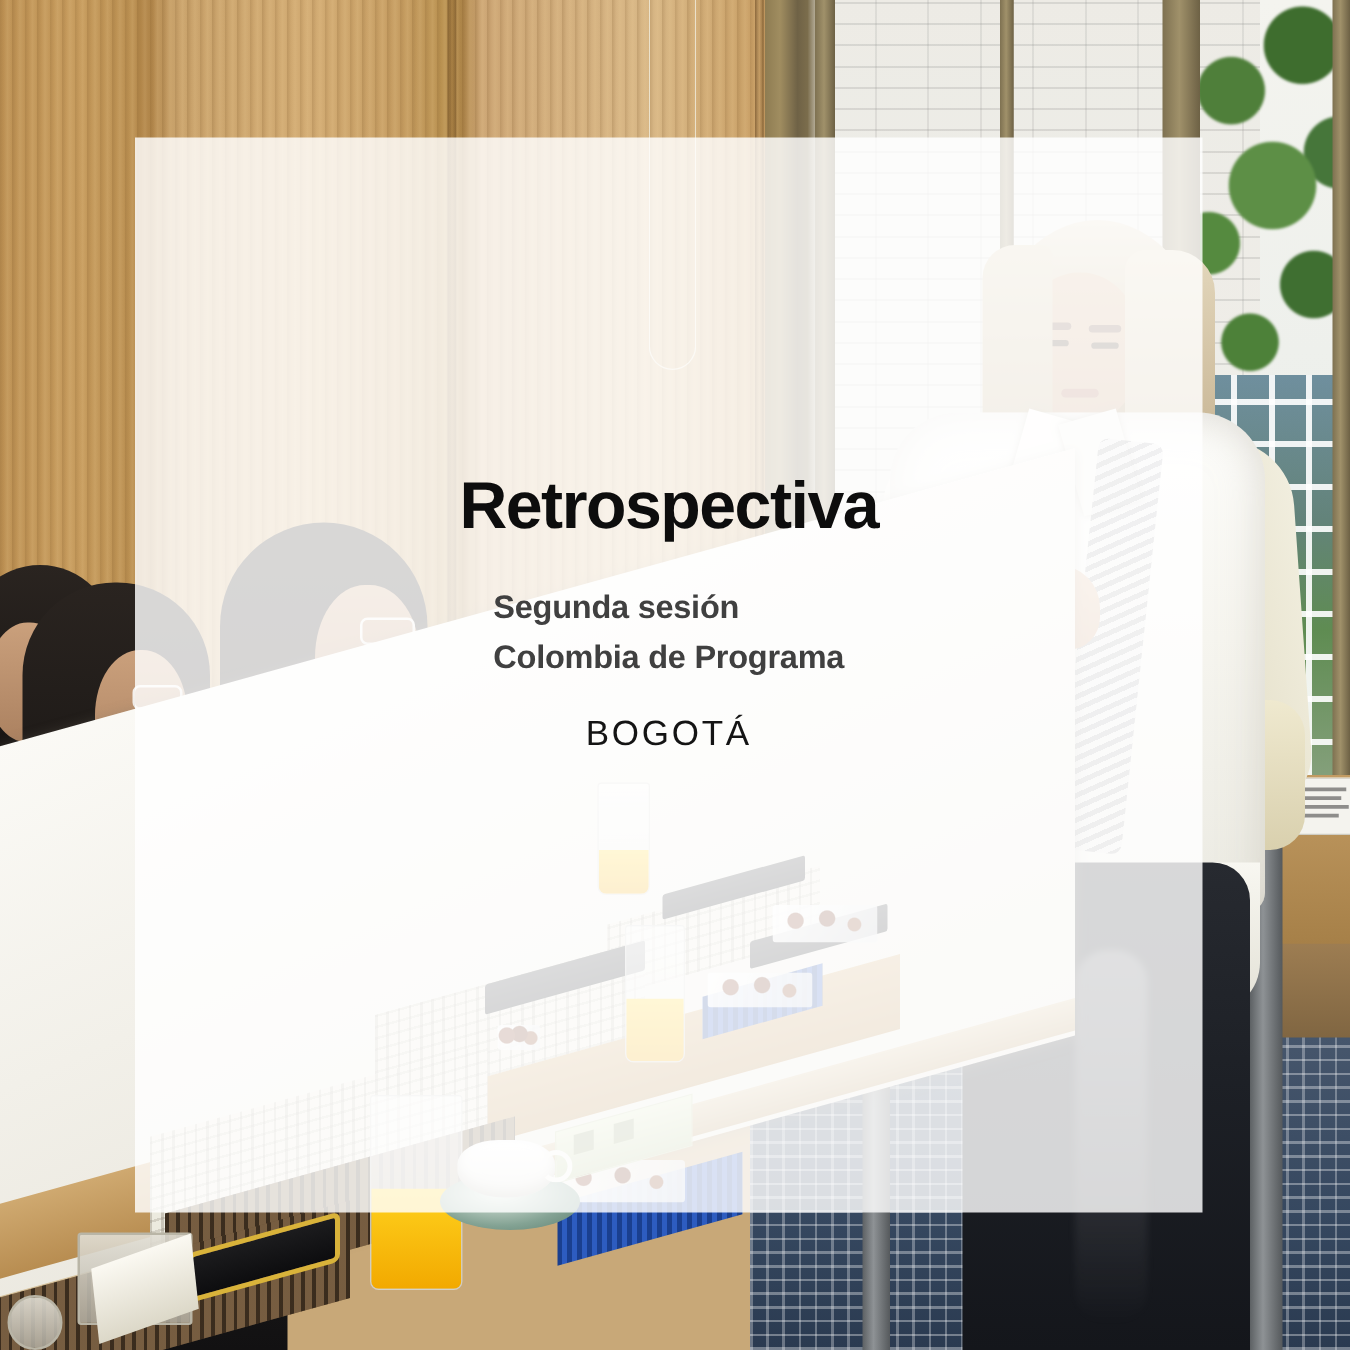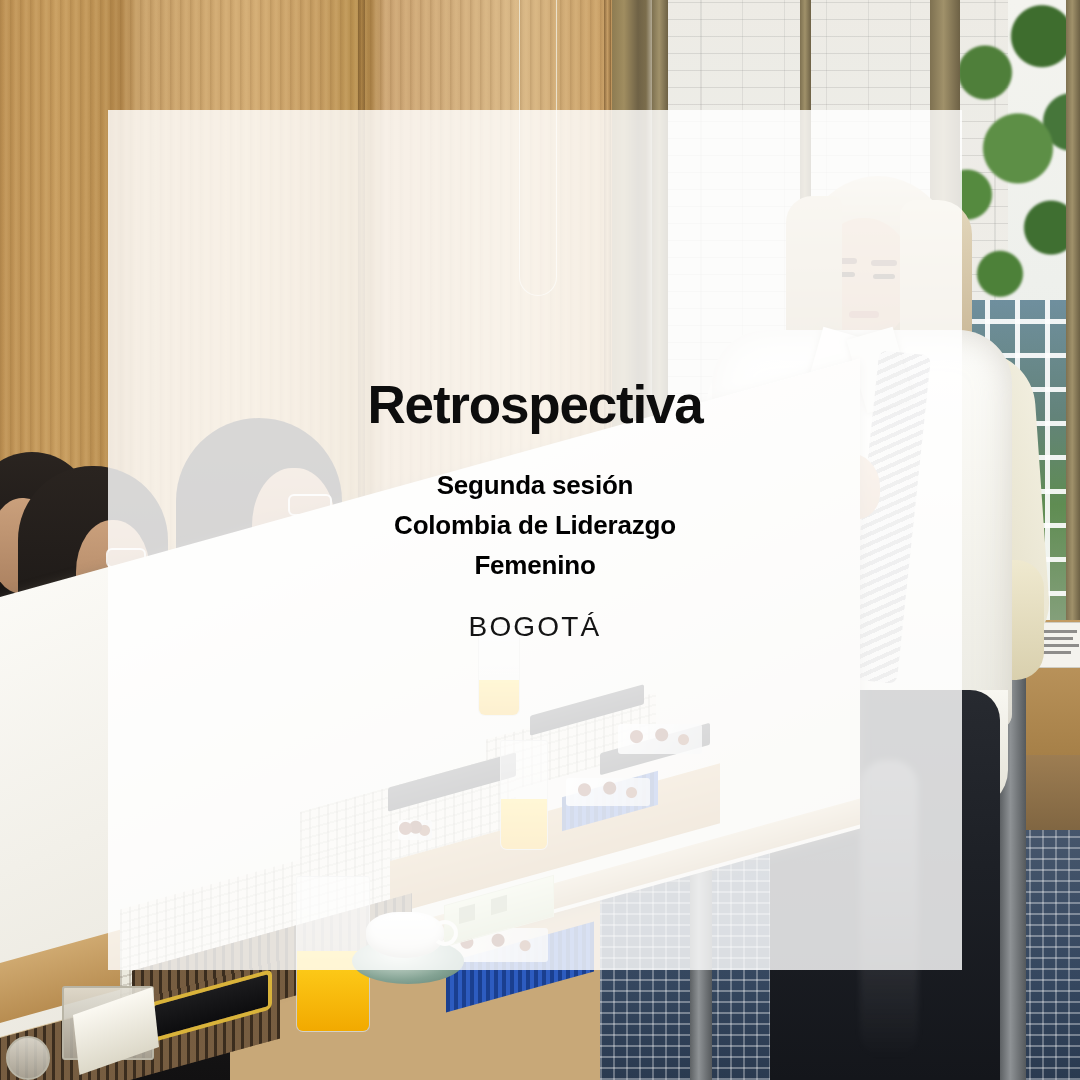--- a/index.html
+++ b/index.html
@@ -296,33 +296,33 @@
   
   #overlay{
     left:108px;top:110px;width:854px;height:860px;
     background:rgba(255,255,255,.82);
   }
 
   
   #textblock{
     left:108px;top:110px;width:854px;height:756px;
     display:flex;flex-direction:column;align-items:center;
-    color:#111111;text-align:center;
+    color:#111111;
   }
   #title{
     margin-top:268px;
     font-size:53px;line-height:1;
     font-weight:bold;letter-spacing:-1.2px;
     color:#0d0d0d;
   }
   #subtitle{
     margin-top:34px;
     font-size:26px;line-height:40px;
     font-weight:bold;letter-spacing:-.2px;
-    color:#000000;
+    color:#404040;
   }
   #city{
     margin-top:28px;
     font-size:28px;line-height:1;
     font-weight:500;letter-spacing:2.2px;
     color:#141414;
   }
 </style>
 </head>
 <body>
@@ -453,19 +453,18 @@
     <div class="holder" style="left:6px;top:1036px;width:44px;height:44px;border-radius:50%"></div>
     <div class="choc" style="left:398px;top:820px;width:34px;height:20px"></div>
   </div>
 
   <div id="overlay" class="layer"></div>
 
   <div id="textblock" class="layer">
     <div id="title">Retrospectiva</div>
     <div id="subtitle">
       <div>Segunda sesión</div>
-      <div>Colombia de Liderazgo</div>
-      <div>Femenino</div>
+      <div>Colombia de Programa</div>
     </div>
     <div id="city">BOGOTÁ</div>
   </div>
 
 </div>
 
 </body></html>

